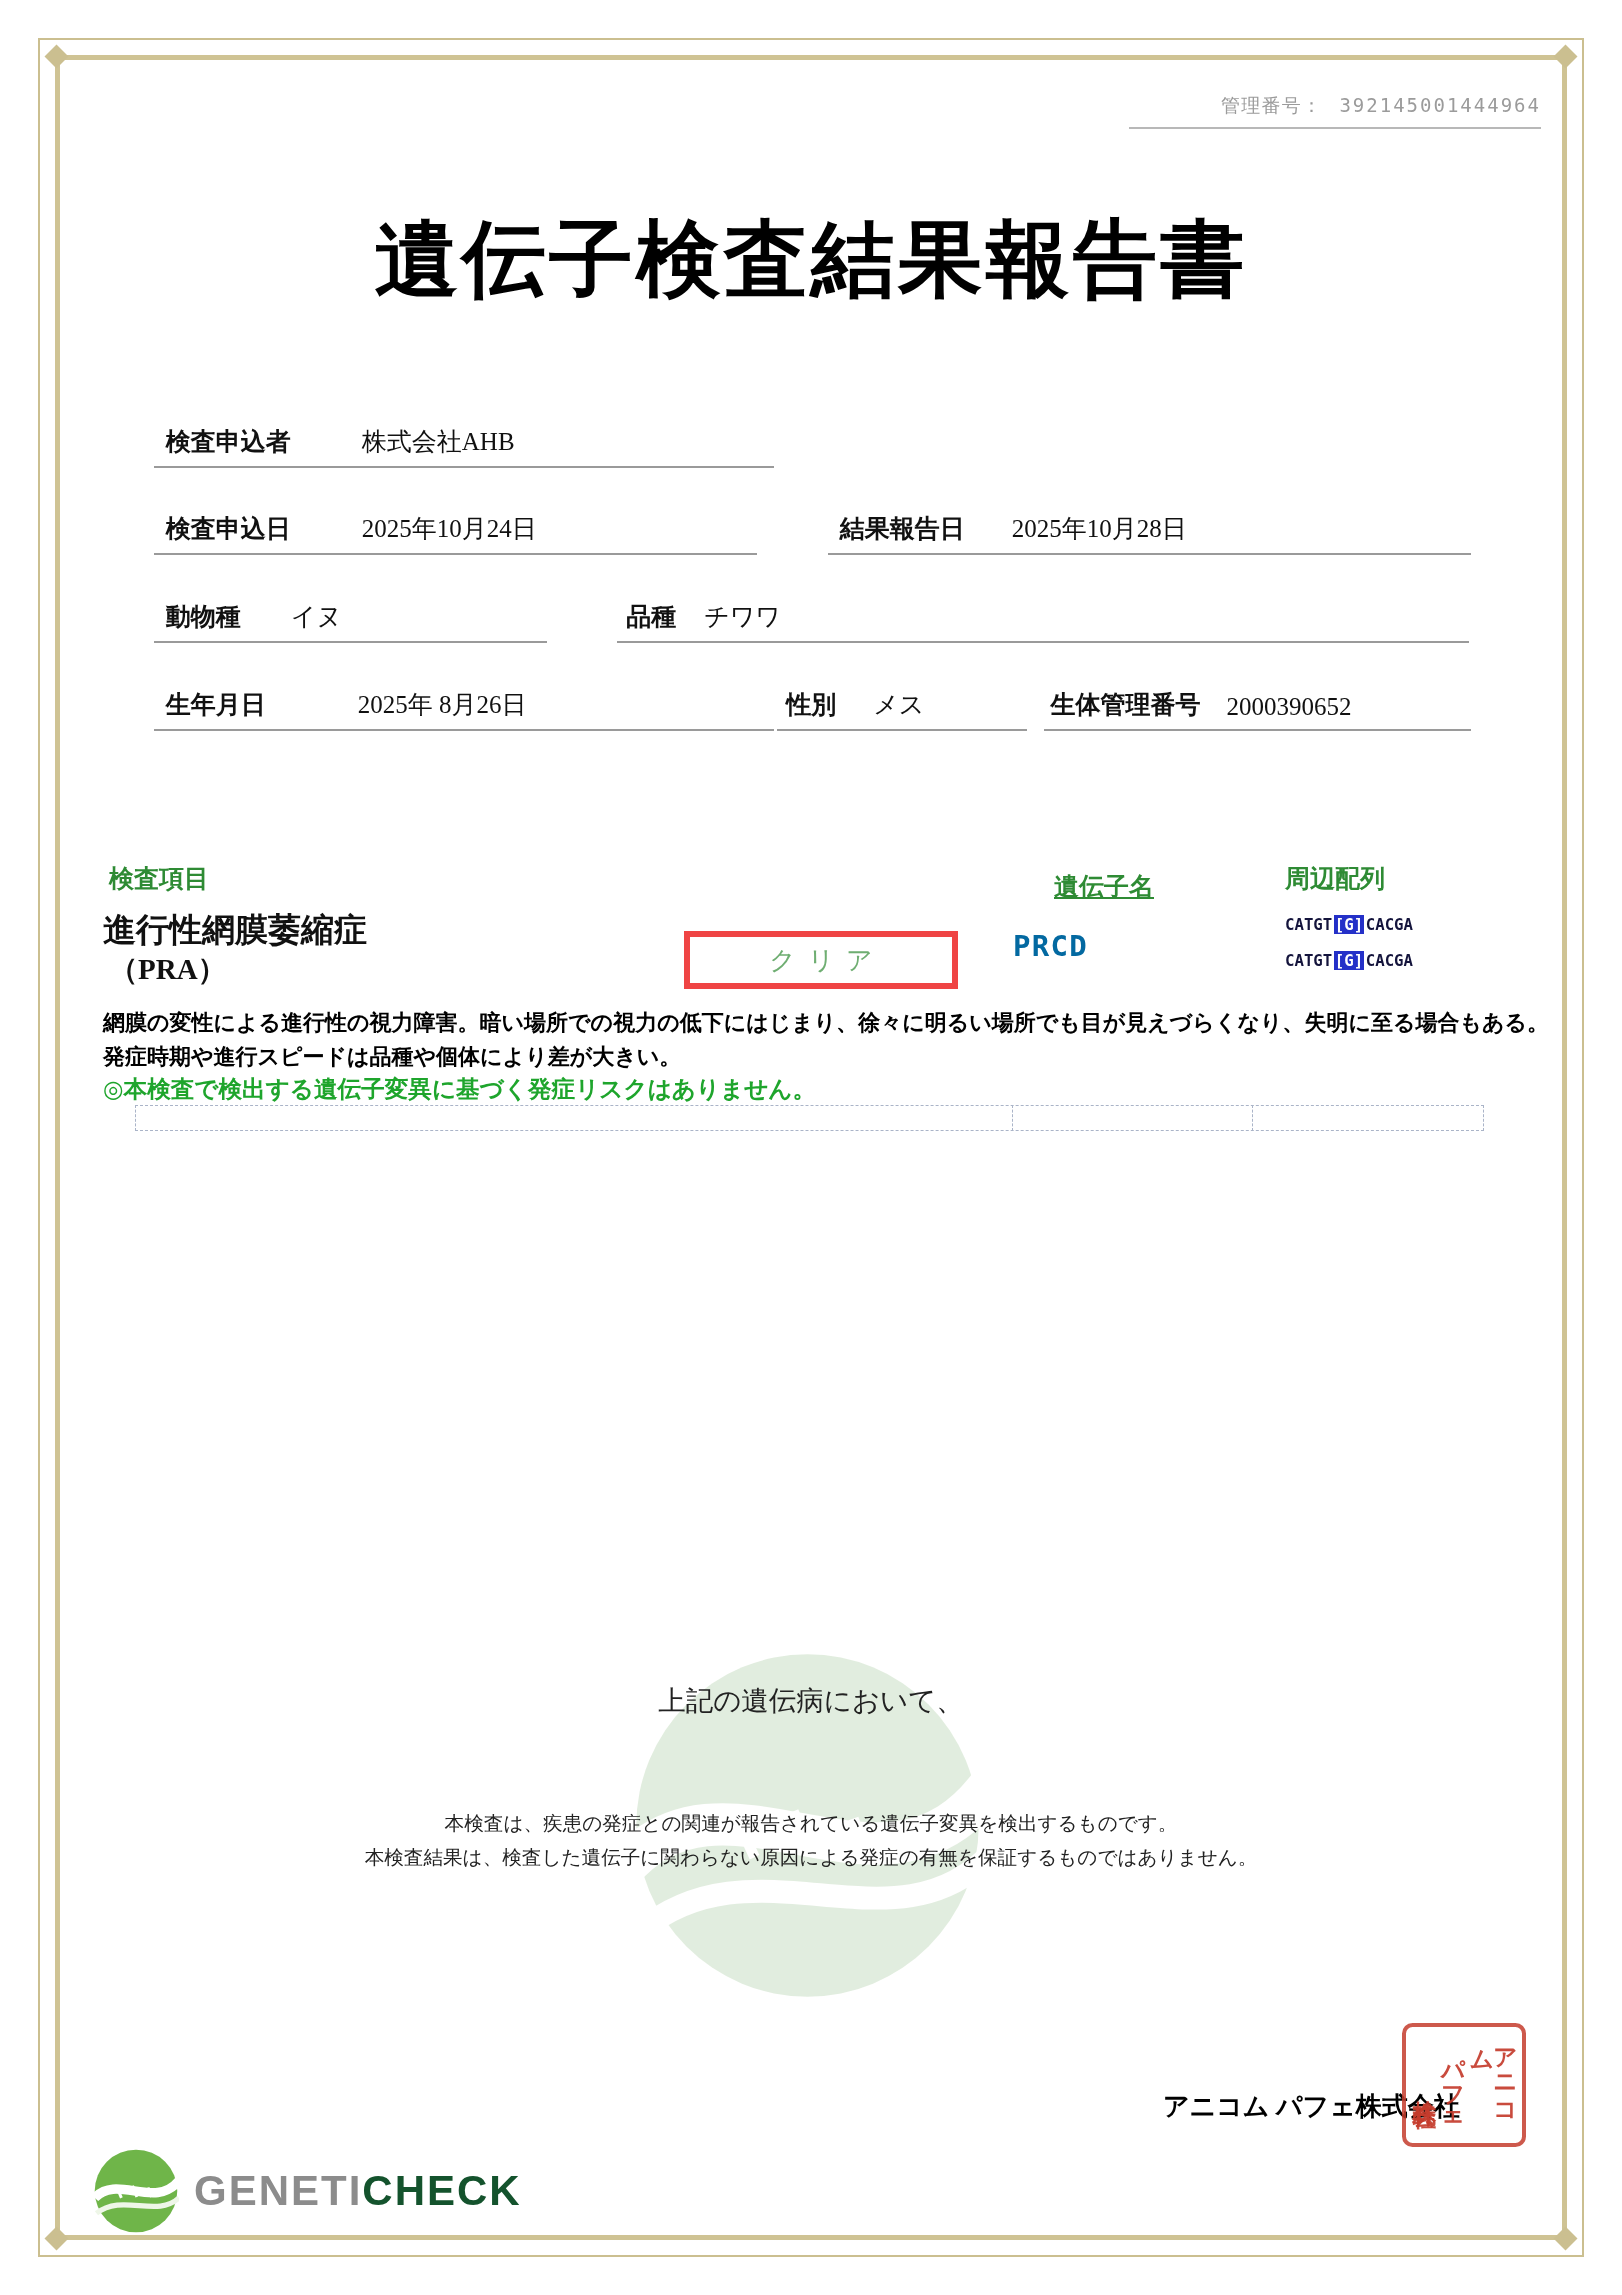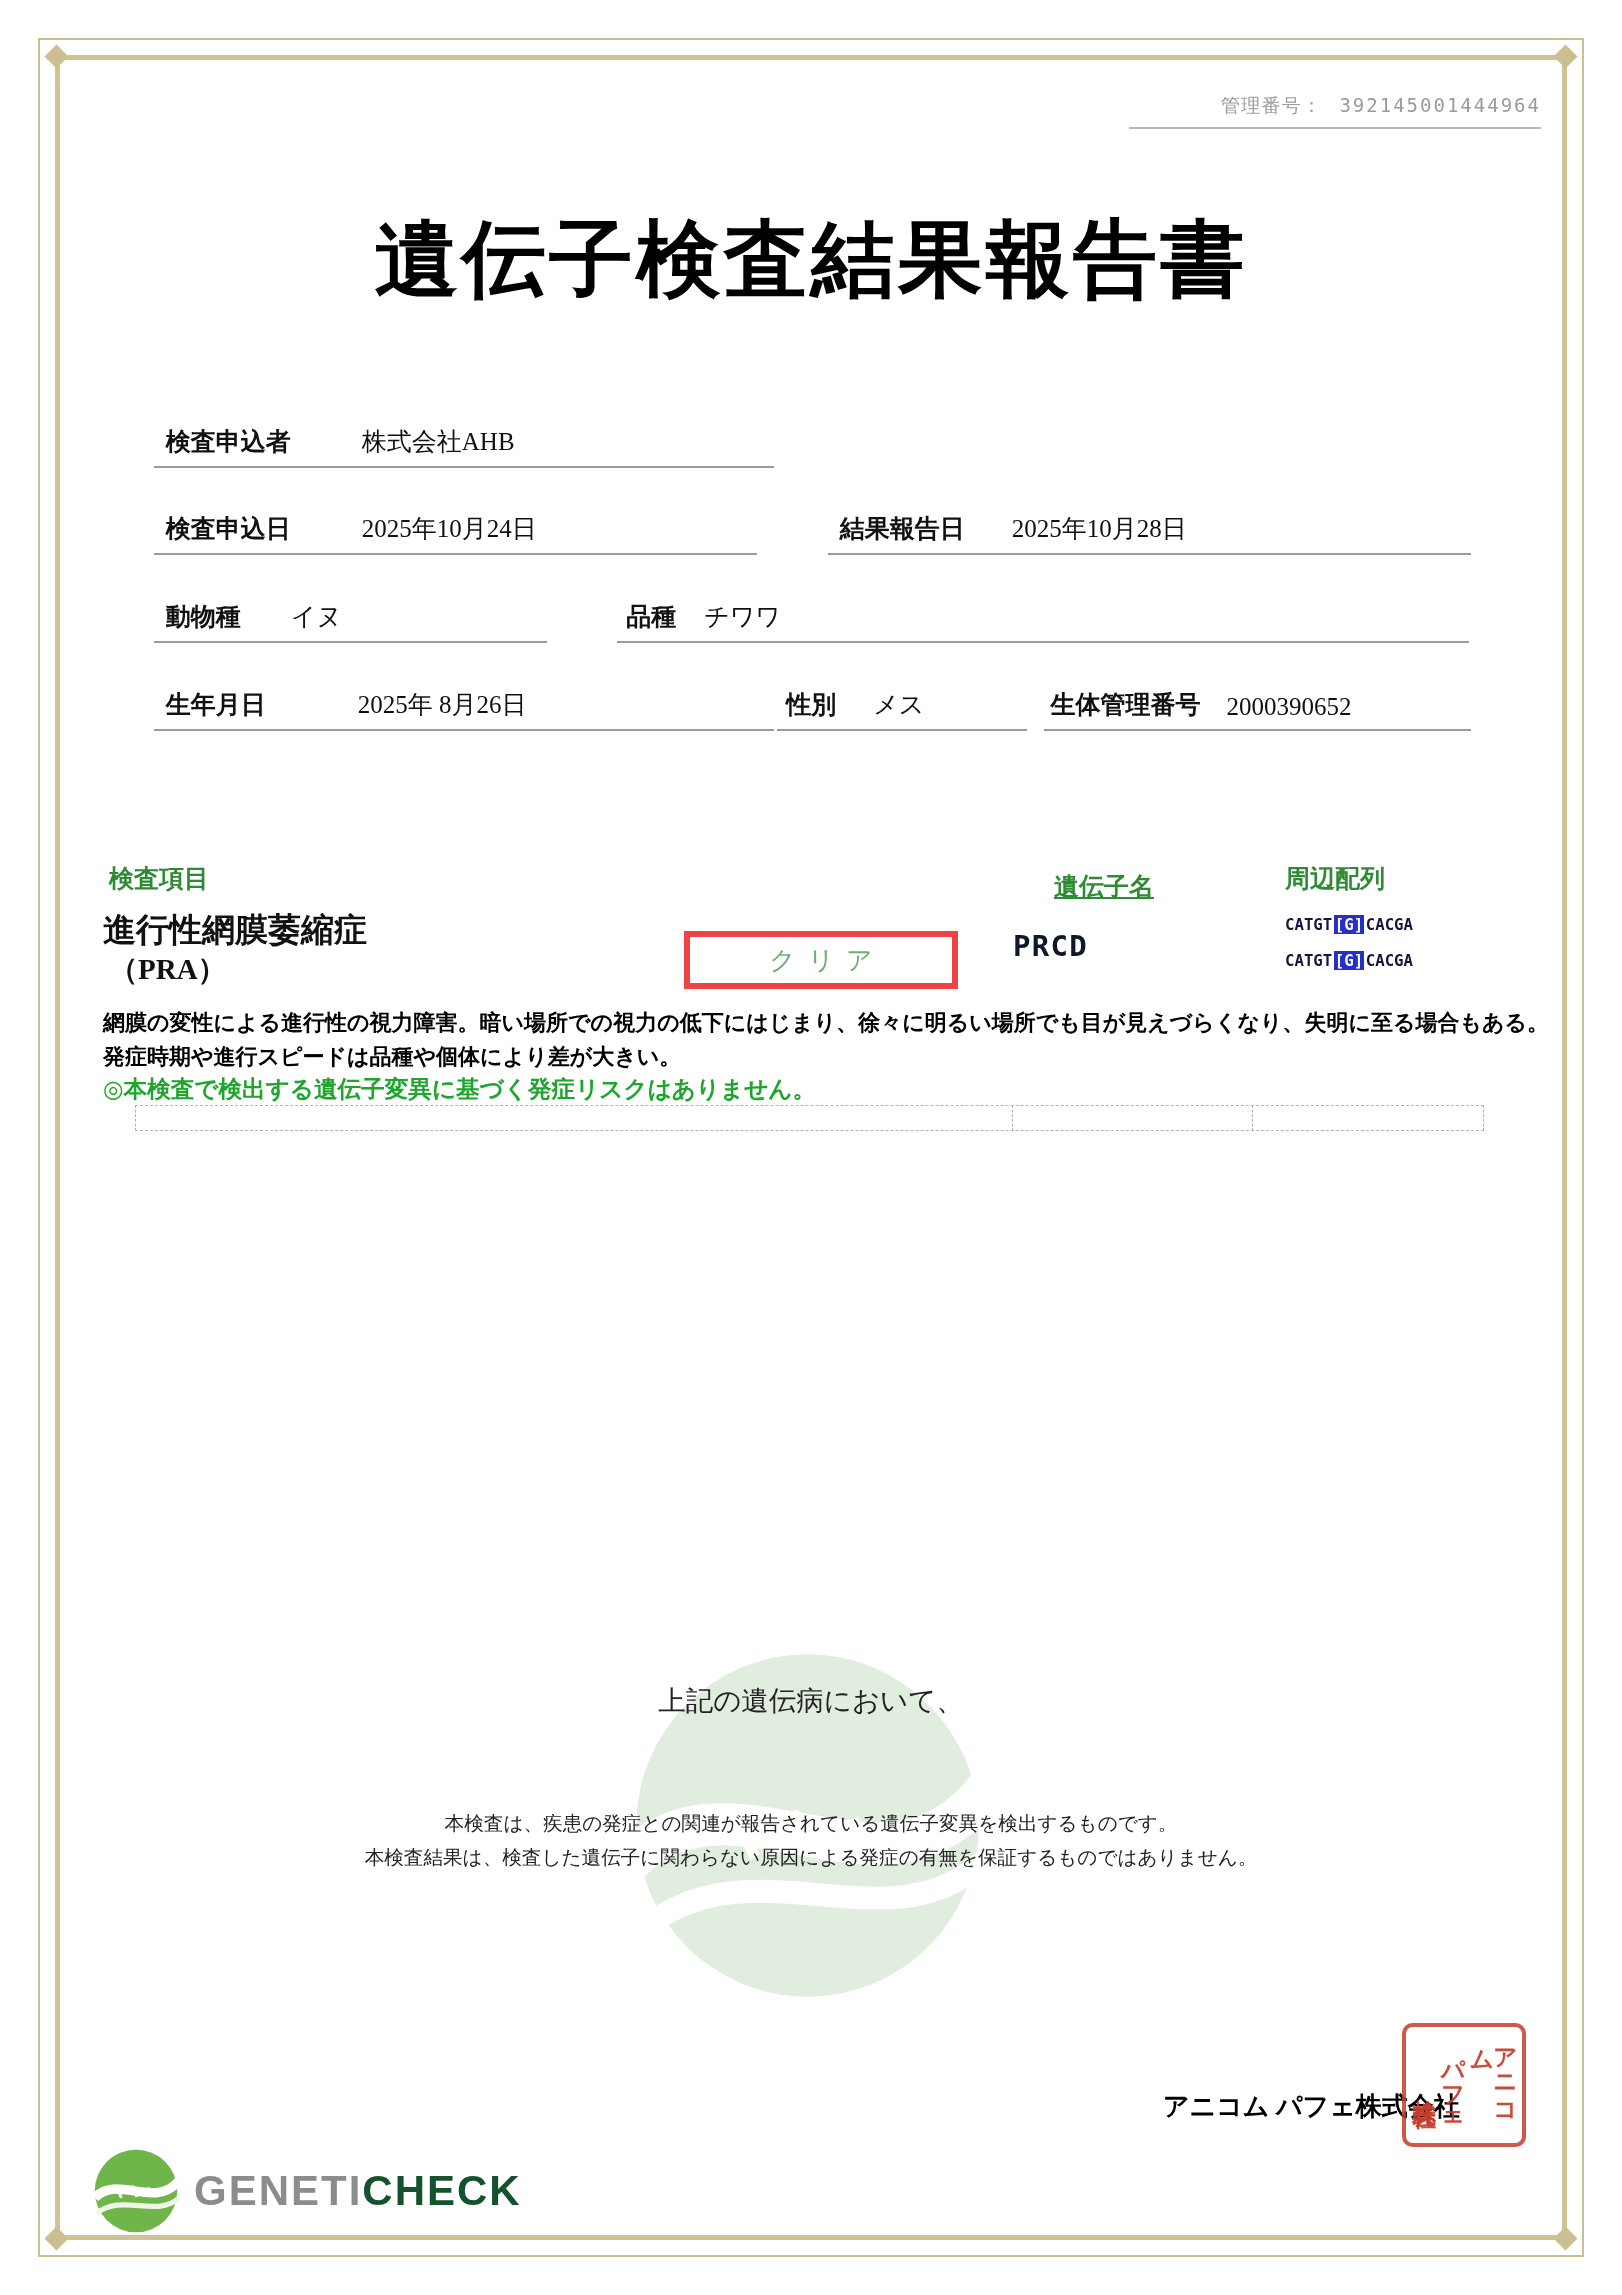--- a/index.html
+++ b/index.html
@@ -70,21 +70,21 @@
   .item-name{position:absolute;left:103px;top:908px;font-size:33px;font-weight:700;}
   .item-sub{position:absolute;left:109px;top:950px;font-size:29px;font-weight:700;}
 
   .result-box{
     position:absolute;left:684px;top:931px;width:262px;height:46px;
     border:6px solid #ef4444;display:flex;align-items:center;justify-content:center;background:#fff;
   }
   .result-text{color:#6fae72;font-size:26px;letter-spacing:11.8px;text-indent:11.8px;}
 
   .gene-name{
-    position:absolute;left:1013px;top:929px;font-size:29px;color:#0f172a;
+    position:absolute;left:1013px;top:929px;font-size:29px;color:#0369a1;
     font-family:"DejaVu Sans Mono","Liberation Mono",monospace;font-weight:700;letter-spacing:1.3px;
   }
 
   .seq-row{
     position:absolute;left:1285px;font-family:"DejaVu Sans Mono","Liberation Mono",monospace;
     font-size:15.7px;font-weight:700;color:#14143c;white-space:nowrap;
   }
   .seq-1{top:915px;} .seq-2{top:951px;}
   .allele{background:#2430c8;color:#ffffff;padding:0 1.3px;margin:0 1.3px;}
 

